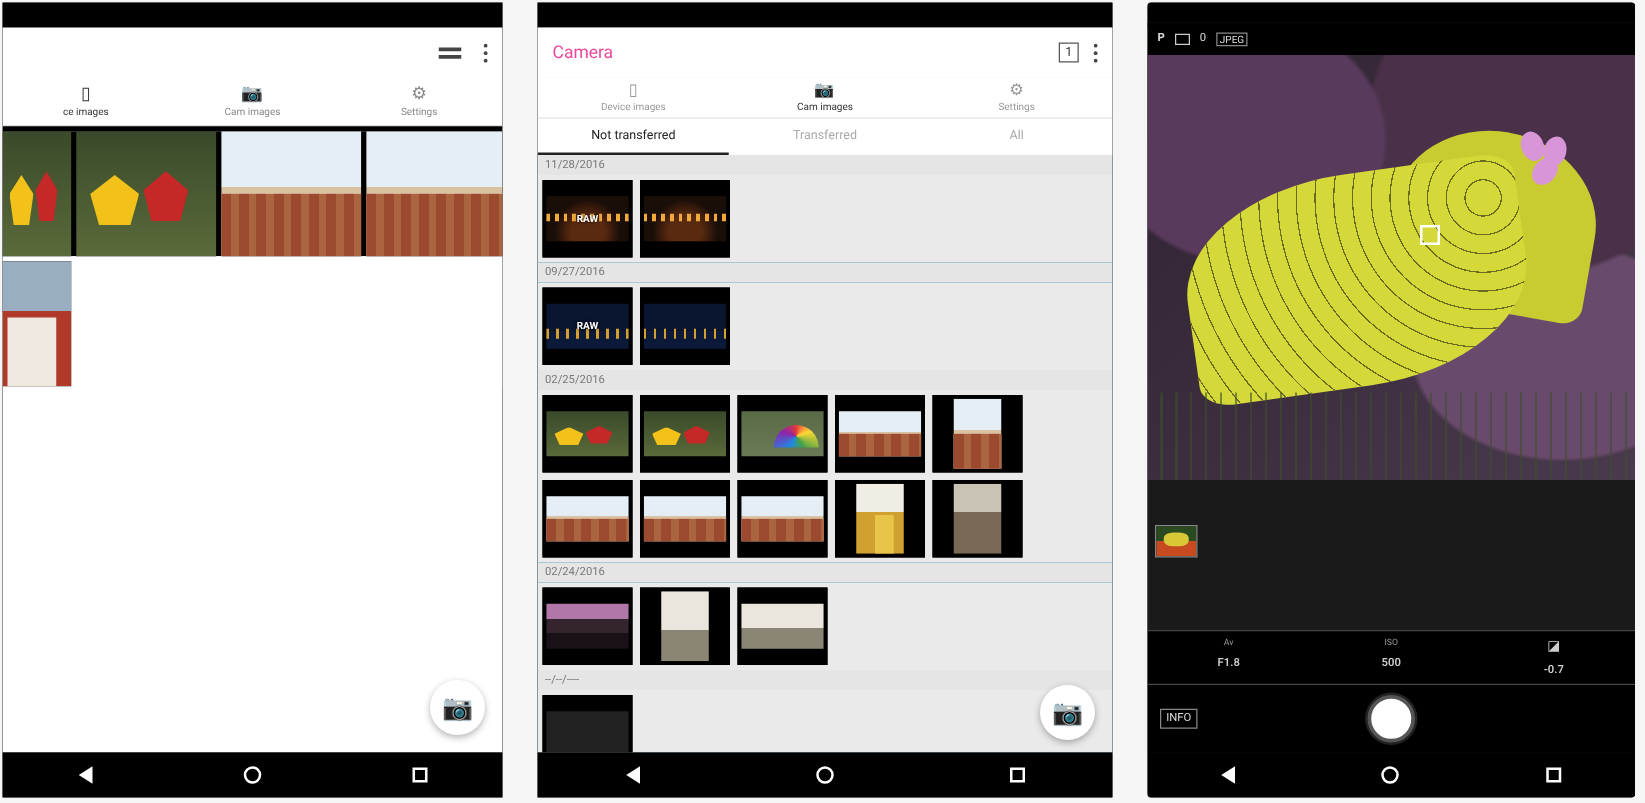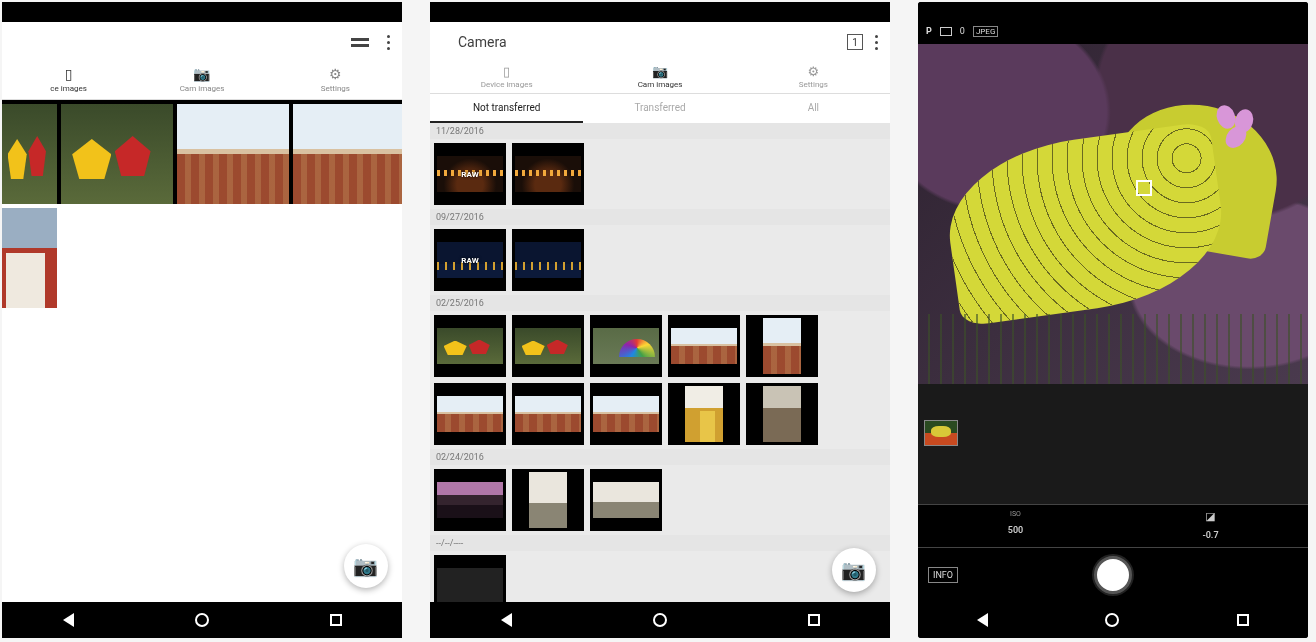--- a/index.html
+++ b/index.html
@@ -90,21 +90,21 @@
   .yellowhouse::after{content:"";position:absolute;left:40%;top:45%;width:40%;height:55%;background:#e8c548;}
   .street{background:linear-gradient(#c9c3b5 0 40%,#7a6a55 40% 100%);}
   .rawbadge{position:absolute;left:50%;top:50%;transform:translate(-50%,-50%);font-size:8px;font-weight:700;color:#fff;text-shadow:0 0 3px #000;}
 
   
   .d2 .screen {
     position:absolute; top:20px; left:0; right:0; bottom:36px;
     background:#ececec; display:flex; flex-direction:column; overflow:hidden;
   }
   .toolbar2{height:40px;background:#fff;display:flex;align-items:center;padding:0 12px;gap:12px;}
-  .toolbar2 .title{flex:1;font-size:14px;color:#404040;margin-left:16px;}
+  .toolbar2 .title{flex:1;font-size:14px;color:#ec4899;}
   .badge1{width:16px;height:16px;border:1.5px solid #555;display:flex;align-items:center;justify-content:center;font-size:10px;color:#333;}
   .tabs2{display:flex;background:#fff;border-bottom:1px solid #ddd;}
   .tab2{flex:1;text-align:center;padding:2px 0 4px;font-size:8px;color:#999;}
   .tab2 .ic{font-size:13px;display:block;margin-bottom:1px;}
   .tab2.active{color:#333;}
   .subtabs{display:flex;background:#fff;}
   .subtab{flex:1;text-align:center;font-size:10px;padding:8px 0;color:#aaa;}
   .subtab.active{color:#222;border-bottom:2px solid #222;font-weight:400;}
   .list2{flex:1;overflow:hidden;background:#0369a1;position:relative;}
   .datehdr{font-size:9px;color:#777;padding:3px 6px;background:#e5e5e5;}
@@ -368,20 +368,24 @@
       </div>
       <div class="focusbox"></div>
     </div>
     <div class="cam-mid">
       <div class="lastshot">
           <div class="inner"></div>
         </div>
     </div>
     <div class="cam-params">
       <div class="param">
+        <span class="param-l">Av</span>
+        <span class="param-v">F1.8</span>
+      </div>
+      <div class="param">
         <span class="param-l">ISO</span>
         <span class="param-v">500</span>
       </div>
       <div class="param">
         <span class="picon">◪</span>
         <span class="param-v">-0.7</span>
       </div>
     </div>
     <div class="cam-bottom">
       <div class="infobtn">INFO</div>

